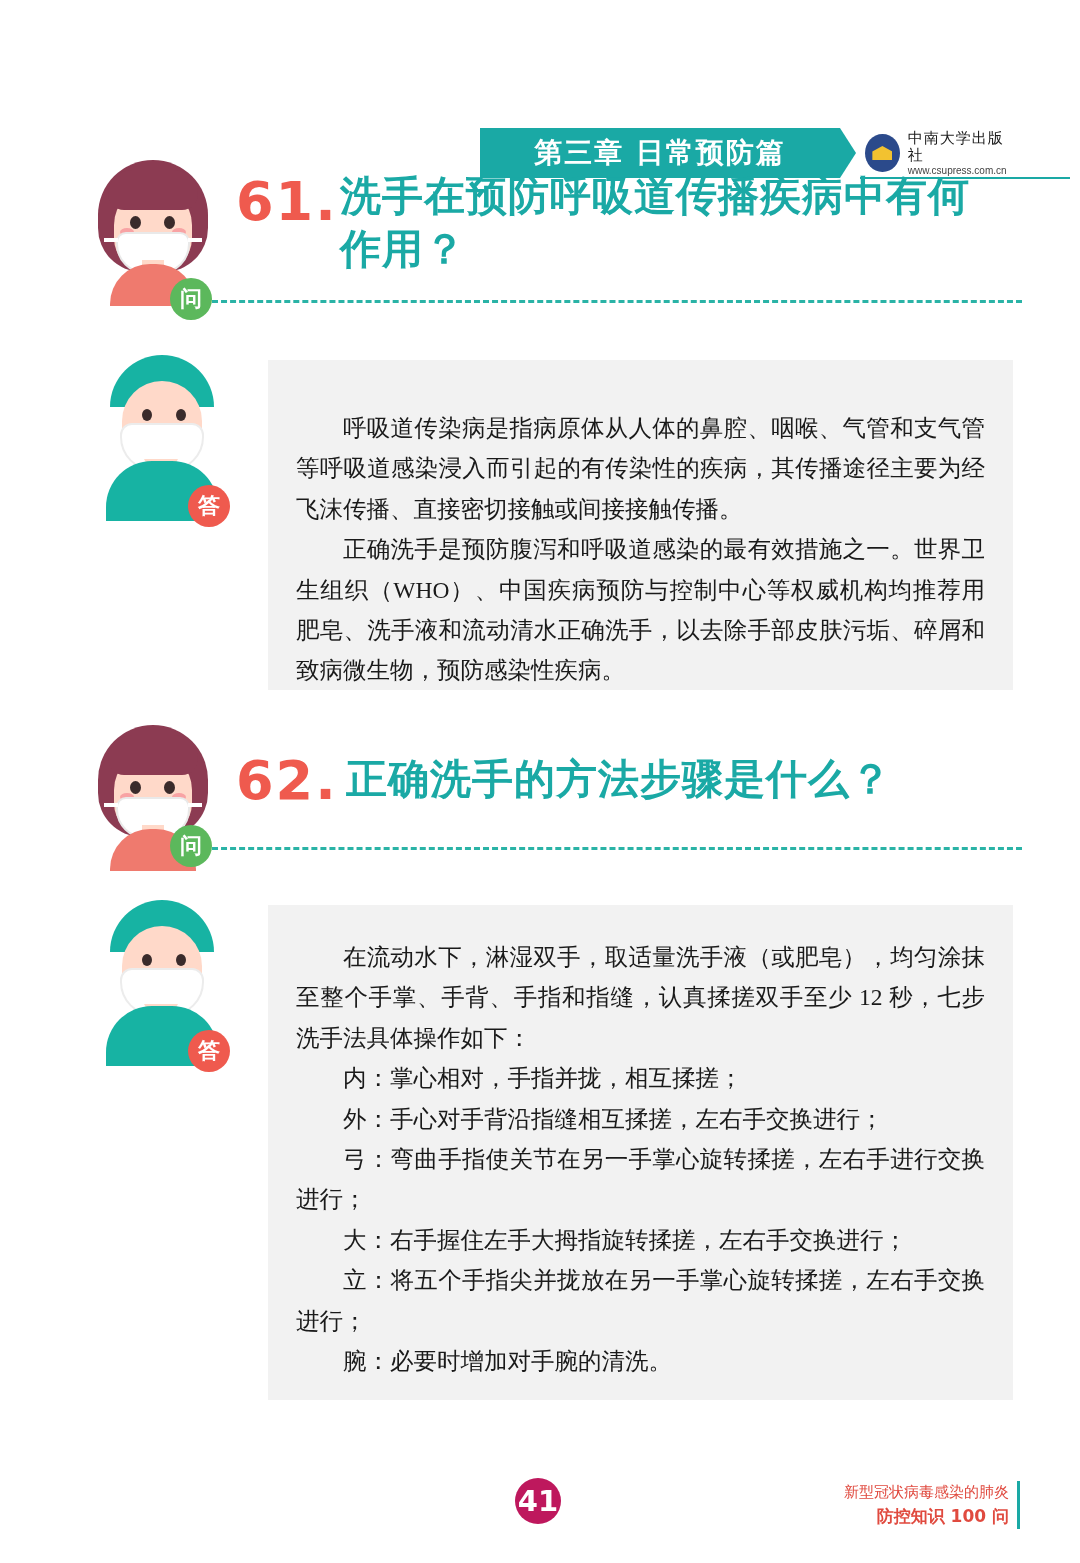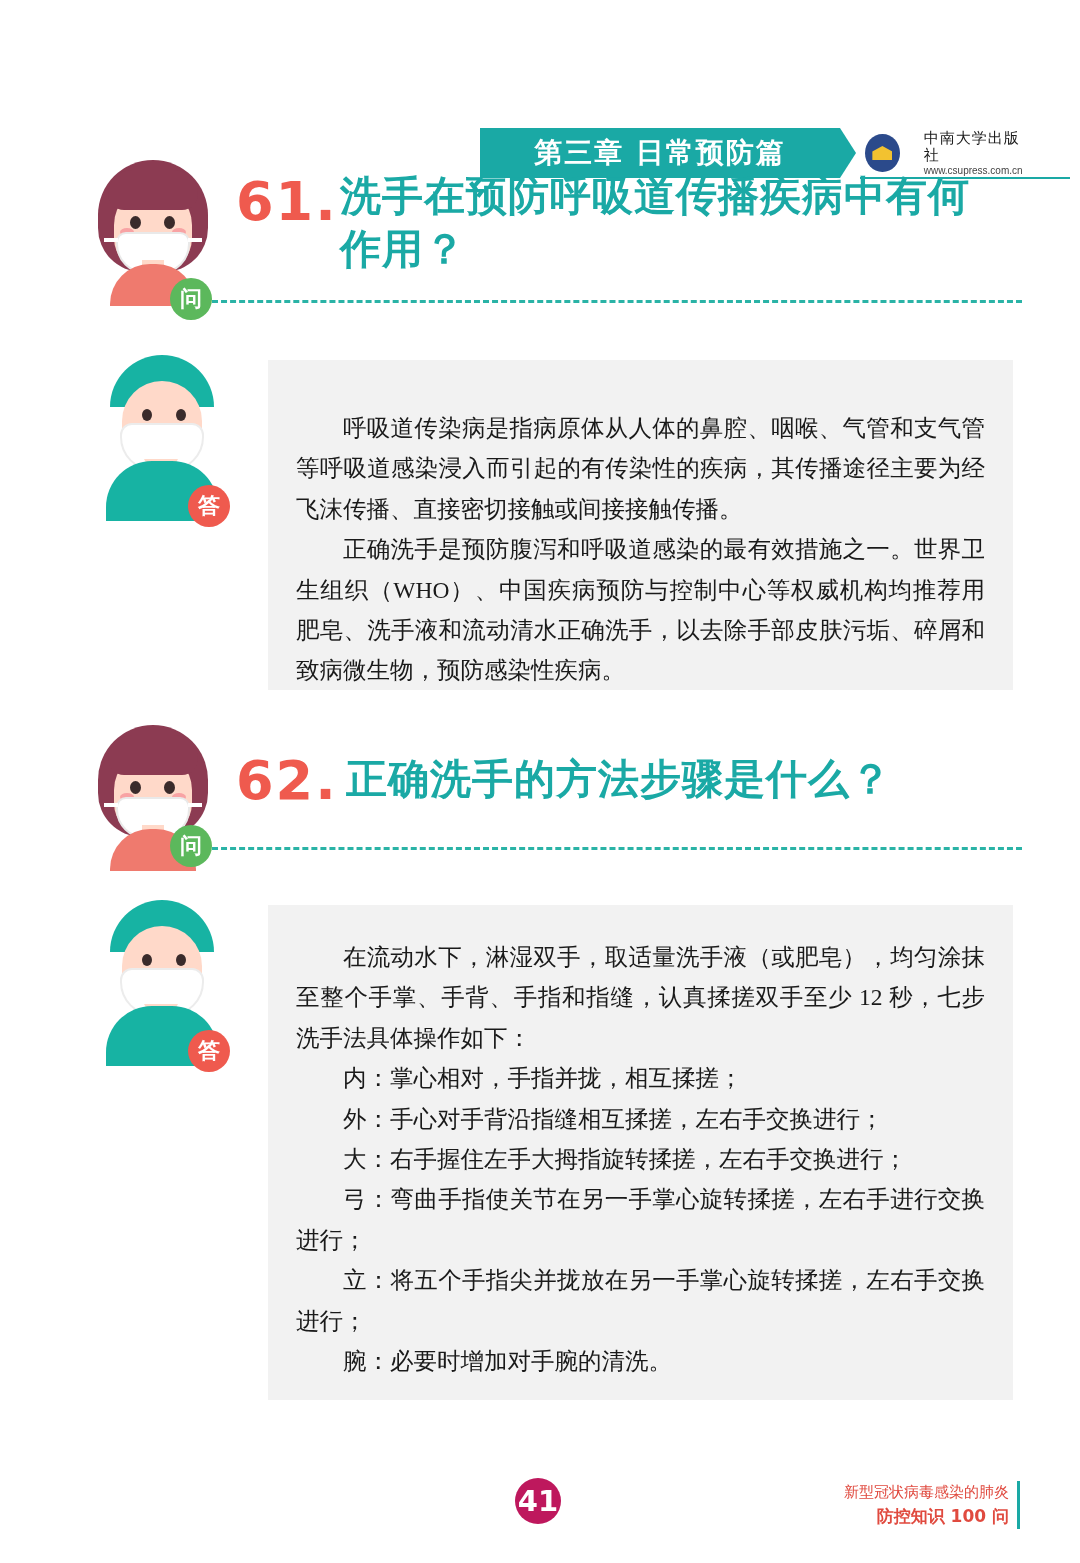--- a/index.html
+++ b/index.html
@@ -39,21 +39,21 @@
   }
   .pub-logo {
     width:38px; height:38px; border-radius:50%;
     background:#2b4a8b; position:relative;
     display:flex; align-items:center; justify-content:center;
   }
   .pub-logo:before{
     content:""; width:20px; height:14px; background:#f2c230;
     clip-path: polygon(0 40%, 50% 0, 100% 40%, 100% 100%, 0 100%);
   }
-  .pub-text { line-height:1.15;margin-left:16px; }
+  .pub-text { line-height:1.15; }
   .pub-name { font-size:15px; color:#1b1b1b; letter-spacing:1px; font-family:"DejaVu Sans", sans-serif;}
   .pub-url { font-size:10px; color:#444; font-family:"Liberation Sans", sans-serif;}
   .pub-rule { position:absolute; left:860px; top:115px; width:210px; height:2px; background:#1aa9a5;}
 
   
   .q-block { position:absolute; left:0; width:1080px; }
 
   .avatar-q {
     position:absolute; left:98px; width:110px; height:140px;
   }
@@ -254,22 +254,22 @@
     <div class="doc-mask"></div>
     <div class="doc-v"></div>
     <div class="doc-body"></div>
   </div>
   <div class="badge badge-a" style="left:188px; top:130px;">答</div>
   <div class="answer-box" style="left:268px; top:5px; width:745px; height:495px;">
     <div class="answer-text" style="padding:32px 28px 28px 28px;">
       <p class="indent2">在流动水下，淋湿双手，取适量洗手液（或肥皂），均匀涂抹至整个手掌、手背、手指和指缝，认真揉搓双手至少 12 秒，七步洗手法具体操作如下：</p>
       <p class="indent2">内：掌心相对，手指并拢，相互揉搓；</p>
       <p class="indent2">外：手心对手背沿指缝相互揉搓，左右手交换进行；</p>
+      <p class="indent2">弓：弯曲手指使关节在另一手掌心旋转揉搓，左右手进行交换进行；</p>
       <p class="indent2">大：右手握住左手大拇指旋转揉搓，左右手交换进行；</p>
-      <p class="indent2">弓：弯曲手指使关节在另一手掌心旋转揉搓，左右手进行交换进行；</p>
       <p class="indent2">立：将五个手指尖并拢放在另一手掌心旋转揉搓，左右手交换进行；</p>
       <p class="indent2">腕：必要时增加对手腕的清洗。</p>
     </div>
   </div>
 </div>
 
 <div class="page-circle">41</div>
 <div class="footer-right">
   <div class="l1">新型冠状病毒感染的肺炎</div>
   <div class="l2">防控知识 100 问</div>

